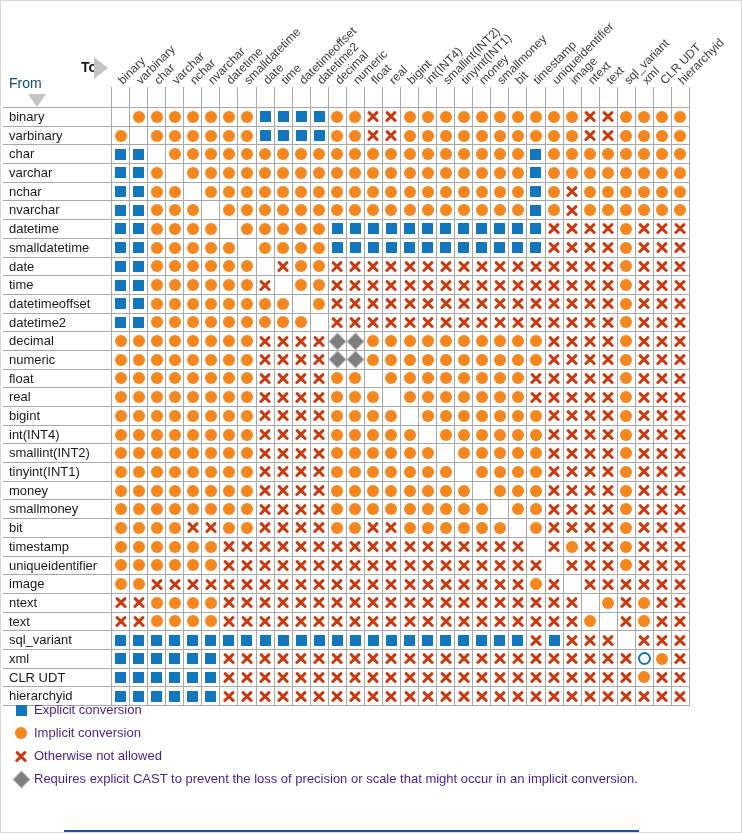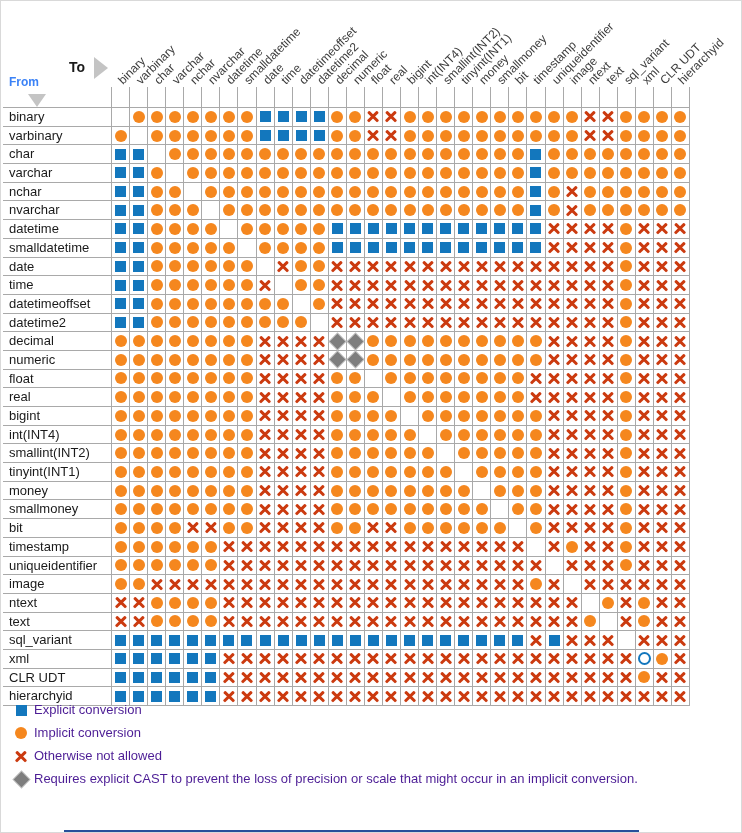--- a/index.html
+++ b/index.html
@@ -2,22 +2,22 @@
 <html><head>
 <meta charset="utf-8">
 <style>
   html,body{margin:0;padding:0;}
   body{
     width:742px;height:833px;position:relative;background:#ffffff;
     font-family:"Liberation Sans", sans-serif;
     border:1px solid #d9d9d9;box-sizing:border-box;overflow:hidden;
   }
   
-  #from-label{position:absolute;left:8px;top:74px;font-size:12px;font-weight:bold;color:#3b82f6;}
-  #to-label{position:absolute;left:68px;top:58px;font-size:14px;font-weight:bold;color:#1a1a1a;text-align:right;}
+  #from-label{position:absolute;left:8px;top:74px;font-size:14px;font-weight:normal;color:#0c4a6e;}
+  #to-label{position:absolute;left:80px;top:58px;font-size:14px;font-weight:bold;color:#1a1a1a;text-align:right;}
   #from-triangle{position:absolute;left:27px;top:93px;width:0;height:0;
     border-left:9px solid transparent;border-right:9px solid transparent;border-top:13px solid #c4c4c4;}
   #to-triangle{position:absolute;left:93px;top:56px;width:0;height:0;
     border-top:11px solid transparent;border-bottom:11px solid transparent;border-left:14px solid #c4c4c4;}
 
   
   #col-headers{position:absolute;left:110px;top:0;width:632px;height:86px;}
   .col-header{
     position:absolute;white-space:nowrap;font-size:12px;color:#3c3c3c;line-height:14px;
     transform:rotate(-45deg);transform-origin:left bottom;

